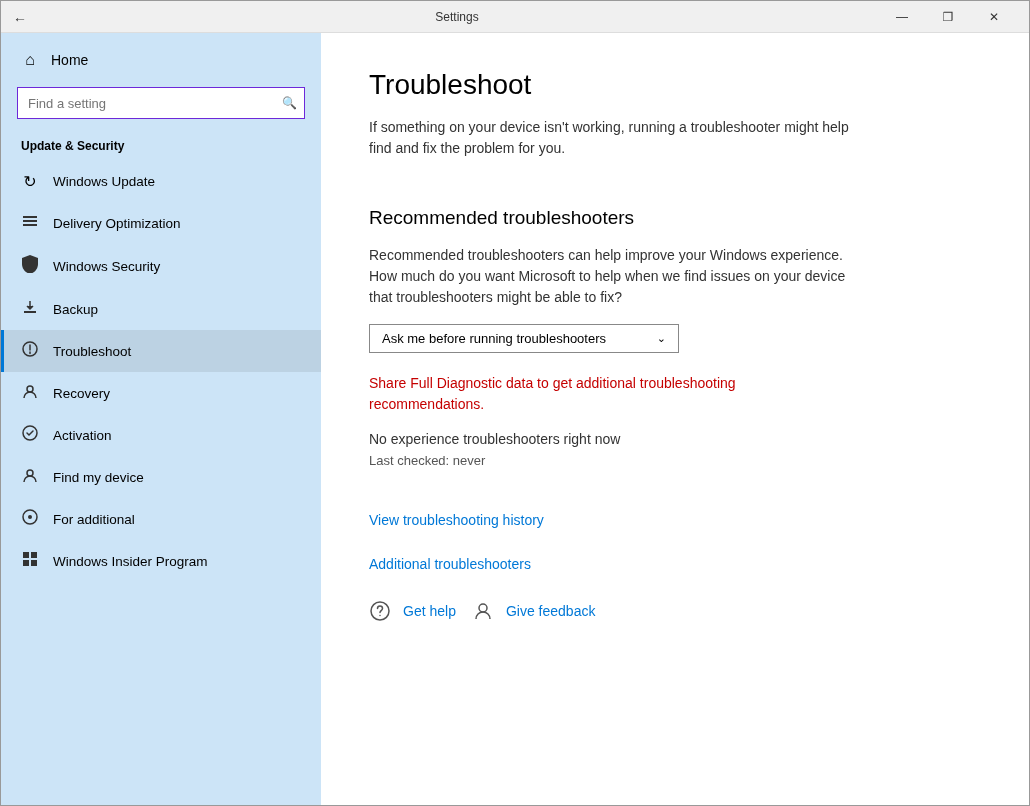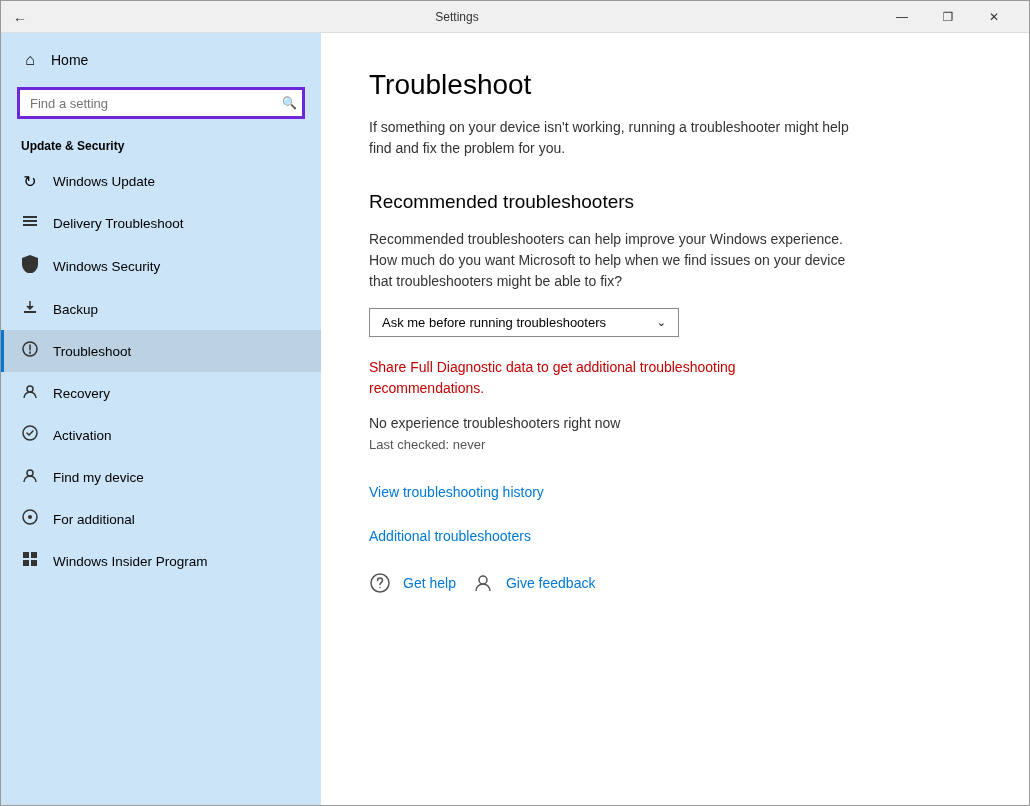--- a/index.html
+++ b/index.html
@@ -78,21 +78,21 @@
     }
 
     .sidebar-search {
       margin: 0 16px 12px 16px;
       position: relative;
     }
     .sidebar-search input {
       width: 100%;
       height: 32px;
       padding: 0 30px 0 10px;
-      border: 3px solid #6d28d9;
+      border: 1px solid #6d28d9;
       background: #fff;
       font-size: 13px;
       outline: none;
     }
     .sidebar-search .search-icon {
       position: absolute;
       right: 8px;
       top: 50%;
       transform: translateY(-50%);
       font-size: 12px;
@@ -149,21 +149,21 @@
       font-weight: 300;
       color: #000;
       margin-bottom: 16px;
     }
 
     .page-desc {
       font-size: 14px;
       color: #333;
       max-width: 480px;
       line-height: 1.5;
-      margin-bottom: 32px;
+      margin-bottom: 48px;
     }
 
     .section-title {
       font-size: 19px;
       font-weight: 400;
       color: #000;
       margin-bottom: 16px;
     }
 
     .section-desc {
@@ -202,21 +202,21 @@
 
     .no-troubleshooters {
       font-size: 14px;
       color: #333;
       margin-bottom: 6px;
     }
 
     .last-checked {
       font-size: 13px;
       color: #555;
-      margin-bottom: 32px;
+      margin-bottom: 44px;
     }
 
     .link-blue {
       color: #0078d7;
       font-size: 14px;
       cursor: pointer;
       text-decoration: none;
       display: block;
       margin-bottom: 28px;
     }
@@ -292,21 +292,21 @@
       </div>
 
       <div class="sidebar-item">
         <span class="sidebar-icon">
           <svg width="16" height="16" viewBox="0 0 16 16" fill="none" xmlns="http://www.w3.org/2000/svg">
             <rect x="1" y="3" width="14" height="2" fill="#333"></rect>
             <rect x="1" y="7" width="14" height="2" fill="#333"></rect>
             <rect x="1" y="11" width="14" height="2" fill="#333"></rect>
           </svg>
         </span>
-        <span>Delivery Troubleshoot</span>
+        <span>Delivery Optimization</span>
       </div>
 
       <div class="sidebar-item">
         <span class="sidebar-icon">
           <svg width="16" height="18" viewBox="0 0 16 18" fill="#333">
             <path d="M8 0L0 3v6c0 5 3.5 8.7 8 10 4.5-1.3 8-5 8-10V3L8 0z"></path>
           </svg>
         </span>
         <span>Windows Security</span>
       </div>

